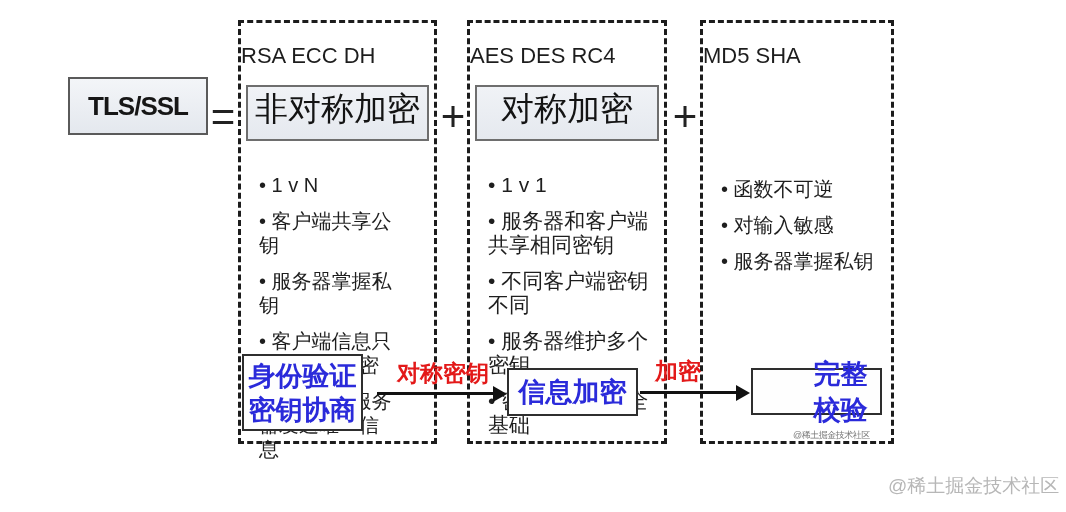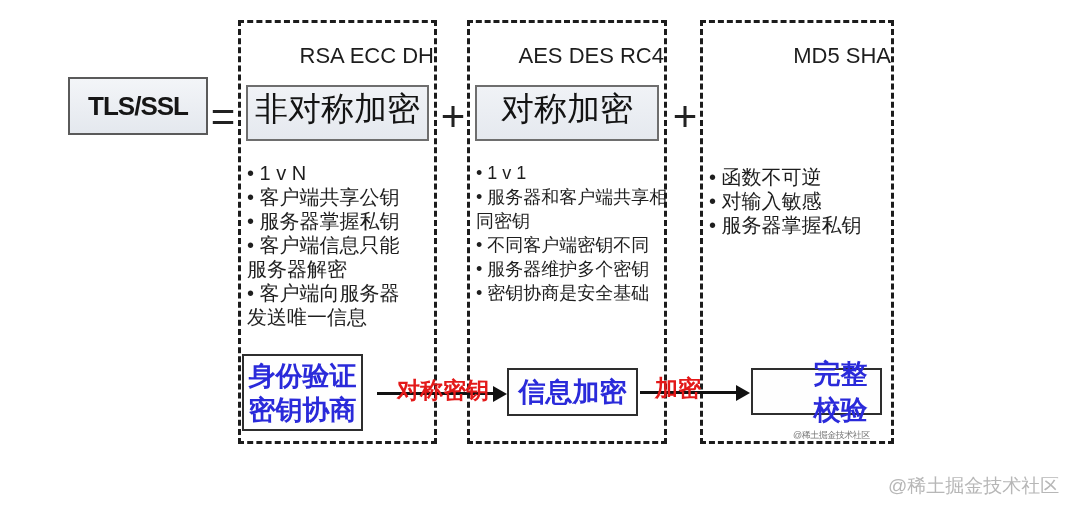--- a/index.html
+++ b/index.html
@@ -40,41 +40,41 @@
     box-sizing: border-box;
     border: 3px dashed #1c1c1c;
     background: transparent;
   }
   .col1 { left: 238px; width: 199px; }
   .col2 { left: 467px; width: 200px; }
   .col3 { left: 700px; width: 194px; }
 
   .col-title {
     position: absolute; top: 20px; left: 0; right: 0;
-    text-align: right;
+    text-align: left;
     font-size: 22px; color: #1d1d1d;
     white-space: nowrap;
   }
   .col-header {
     position: absolute; top: 62px; left: 5px; right: 5px; height: 56px;
     box-sizing: border-box;
     border: 2px solid #6e6e6e;
     background: linear-gradient(#f0f2f6, #e5e9ef);
     display: flex; justify-content: center;
     font-size: 33px; color: #141414;
     white-space: nowrap;
   }
   .bullets {
     position: absolute; top: 138px; left: 6px;
     line-height: 24px; color: #1e1e1e;
   }
   .col1 .bullets { width: 160px; font-size: 20px; }
-  .col2 .bullets { width: 192px; font-size: 18px; }
+  .col2 .bullets { width: 192px; font-size: 21px; }
   .col3 .bullets { width: 180px; font-size: 20px; top: 142px; }
-  .bullet { margin: 0; }
+  .bullet { margin: 12px; }
 
   .flow-box {
     position: absolute;
     box-sizing: border-box;
     border: 2px solid #2e2e2e;
     background: #fefefe;
     display: flex; flex-direction: column;
     align-items: center; justify-content: center;
     color: #2a2ada; font-weight: 700;
     text-align: center;
@@ -101,21 +101,21 @@
     border-bottom: 8px solid transparent;
     border-left: 14px solid #111;
   }
   .shaft1 { left: 377px; top: 392px; width: 118px; }
   .head1  { left: 493px; top: 386px; }
   .shaft2 { left: 640px; top: 391px; width: 97px; }
   .head2  { left: 736px; top: 385px; }
   .arrow-label {
     position: absolute;
     color: #e31919; font-weight: 700; font-size: 23px;
-    width: 120px; text-align: center; white-space: nowrap; margin-top: 17px;
+    width: 120px; text-align: center; white-space: nowrap;
   }
   .label1 { left: 383px; top: 358px; }
   .label2 { left: 618px; top: 356px; }
 
   .watermark-small {
     position: absolute; left: 793px; top: 429px;
     font-size: 9px; color: #4a4a4a; opacity: 0.75;
     letter-spacing: -0.5px; white-space: nowrap;
   }
   .watermark {

